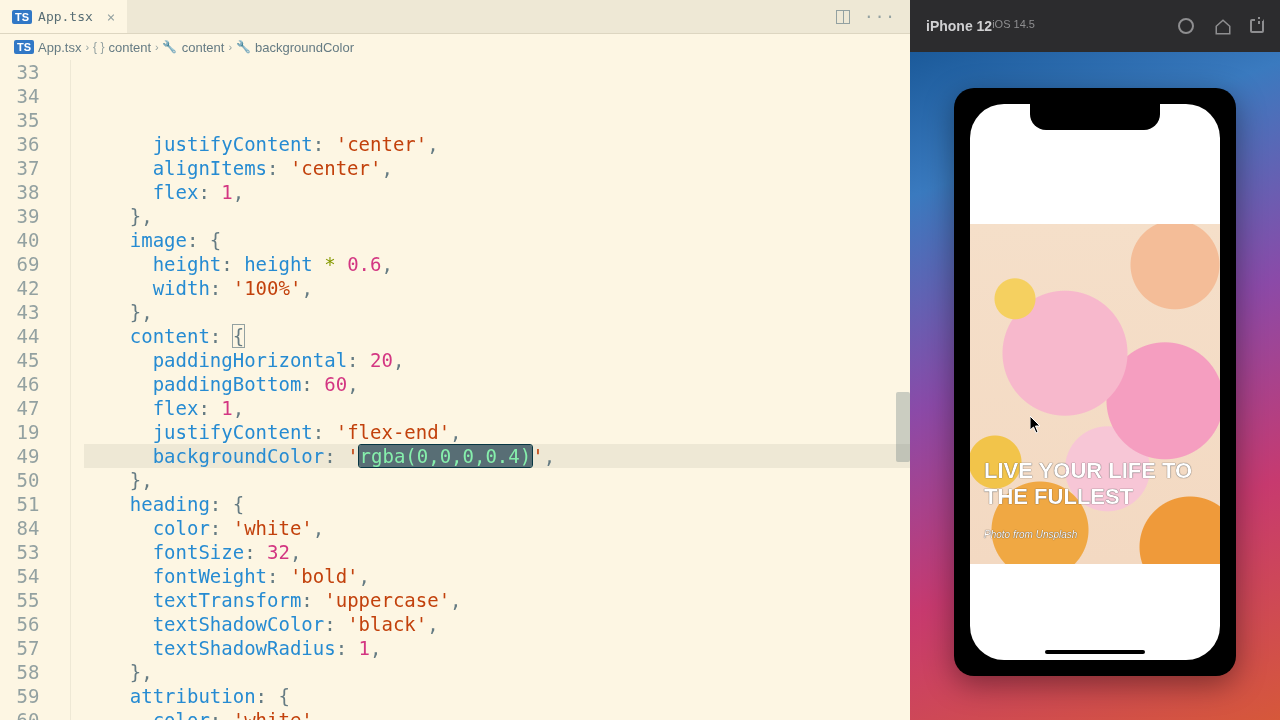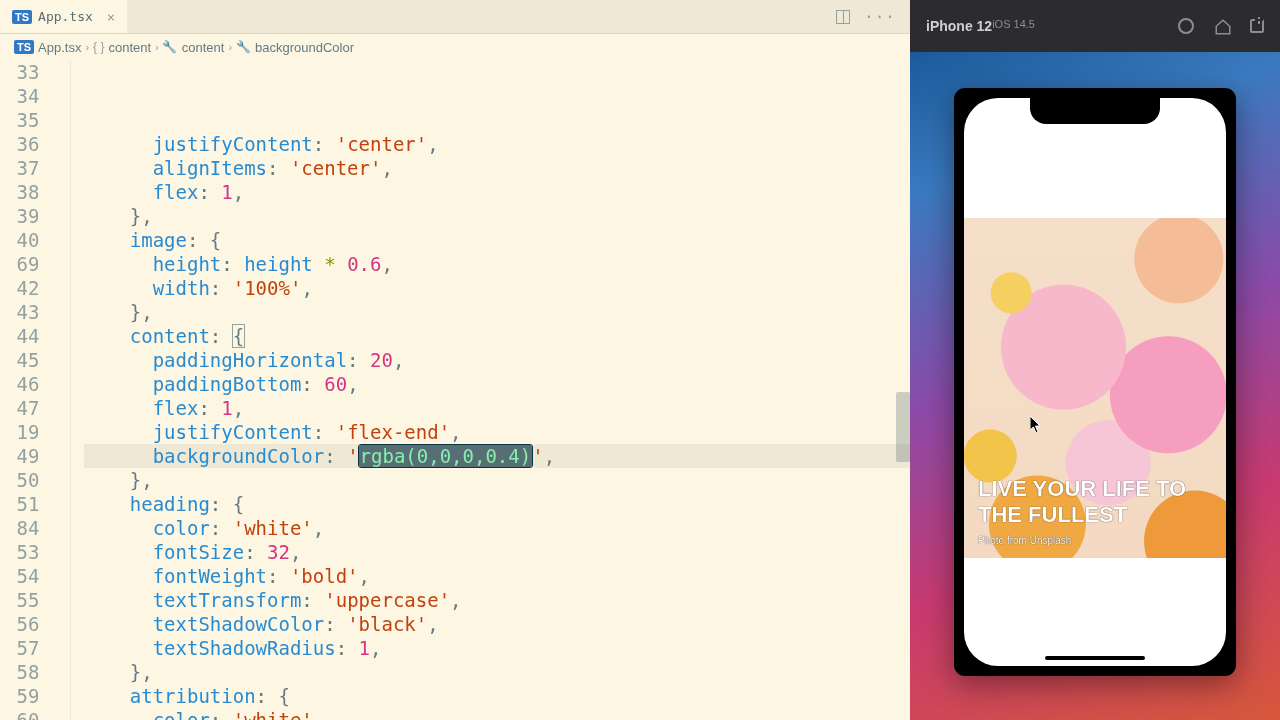--- a/index.html
+++ b/index.html
@@ -149,22 +149,22 @@
   .cursor-arrow {
     position: absolute;
     top: 364px; left: 120px;
     width: 12px; height: 18px;
     z-index: 50;
   }
   .phone {
     width: 282px;
     height: 588px;
     background: #000;
-    border-radius: 11px;
-    padding: 10px;
+    border-radius: 20px;
+    padding: 16px;
     position: relative;
     box-shadow: 0 8px 30px rgba(0,0,0,0.4);
   }
   .screen {
     width: 100%; height: 100%;
     background: #fff;
     border-radius: 34px;
     overflow: hidden;
     position: relative;
   }
@@ -213,22 +213,23 @@
     font-weight: 800;
     font-size: 22px;
     line-height: 1.15;
     text-transform: uppercase;
     text-shadow: 0 0 1px #000;
   }
   .app-attrib {
     color: #fff;
     font-family: -apple-system, sans-serif;
     font-size: 10px;
-    margin-top: 8px;
+    margin-top: 20px;
     text-shadow: 0 0 1px #000;
+    font-style: italic;
   }
 </style>
 </head>
 <body>
 
 <div class="editor-pane">
   <div class="tab-bar">
     <div class="tab">
       <span class="ts-badge">TS</span>
       <span>App.tsx</span>

